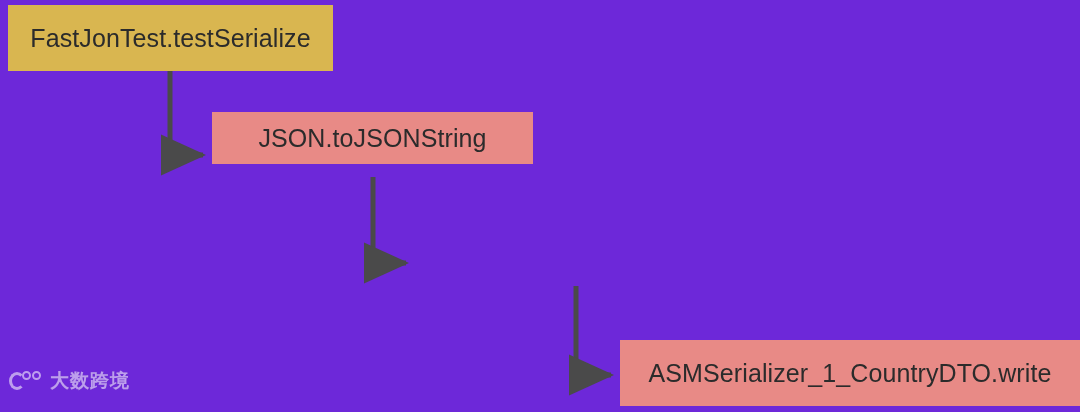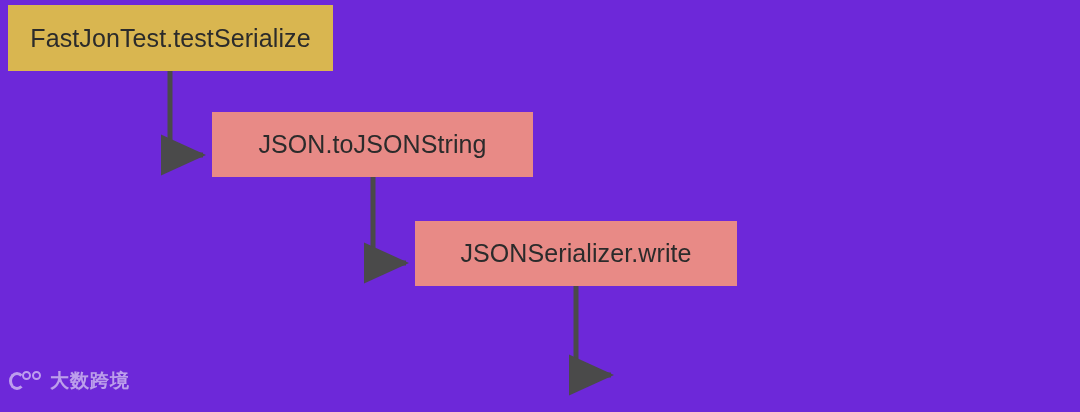--- a/index.html
+++ b/index.html
@@ -120,28 +120,28 @@
 
     <g>
       <path d="M576,286 L576,375 L611,375" fill="none" stroke="#4a4a4a" stroke-width="5" stroke-linecap="butt" stroke-linejoin="miter" marker-end="url(#arrowhead)"></path>
     </g>
   </svg>
 
   <div class="node" id="node-n1" style="left: 8px; top: 5px; width: 325px; height: 66px; background: rgb(217, 182, 80); color: rgb(43, 43, 43);">
     <span class="node-label">FastJonTest.testSerialize</span>
   </div>
 
-  <div class="node" id="node-n2" style="left: 212px; top: 112px; width: 321px; height: 65px; background: rgb(232, 138, 134); color: rgb(43, 43, 43);">
+  <div class="node" id="node-n2" style="left: 212px; top: 112px; width: 321px; height: 52px; background: rgb(232, 138, 134); color: rgb(43, 43, 43);">
     <span class="node-label">JSON.toJSONString</span>
   </div>
 
-  <div class="node" id="node-n3" style="left: 415px; top: 221px; width: 322px; height: 65px; background: rgb(232, 138, 134); color: rgb(43, 43, 43);">
-    <span class="node-label">JSONSerializer.write</span>
+
+  <div class="node" id="node-n4" style="left: 620px; top: 340px; width: 460px; height: 66px; background: rgb(232, 138, 134); color: rgb(43, 43, 43);">
+    <span class="node-label">ASMSerializer_1_CountryDTO.write</span>
   </div>
-
 
   <div class="wm-left">
     <span class="wm-logo">
       <span class="arc"></span>
       <span class="c1"></span>
       <span class="c2"></span>
     </span>
     <span class="wm-text">大数跨境</span>
   </div>
 

